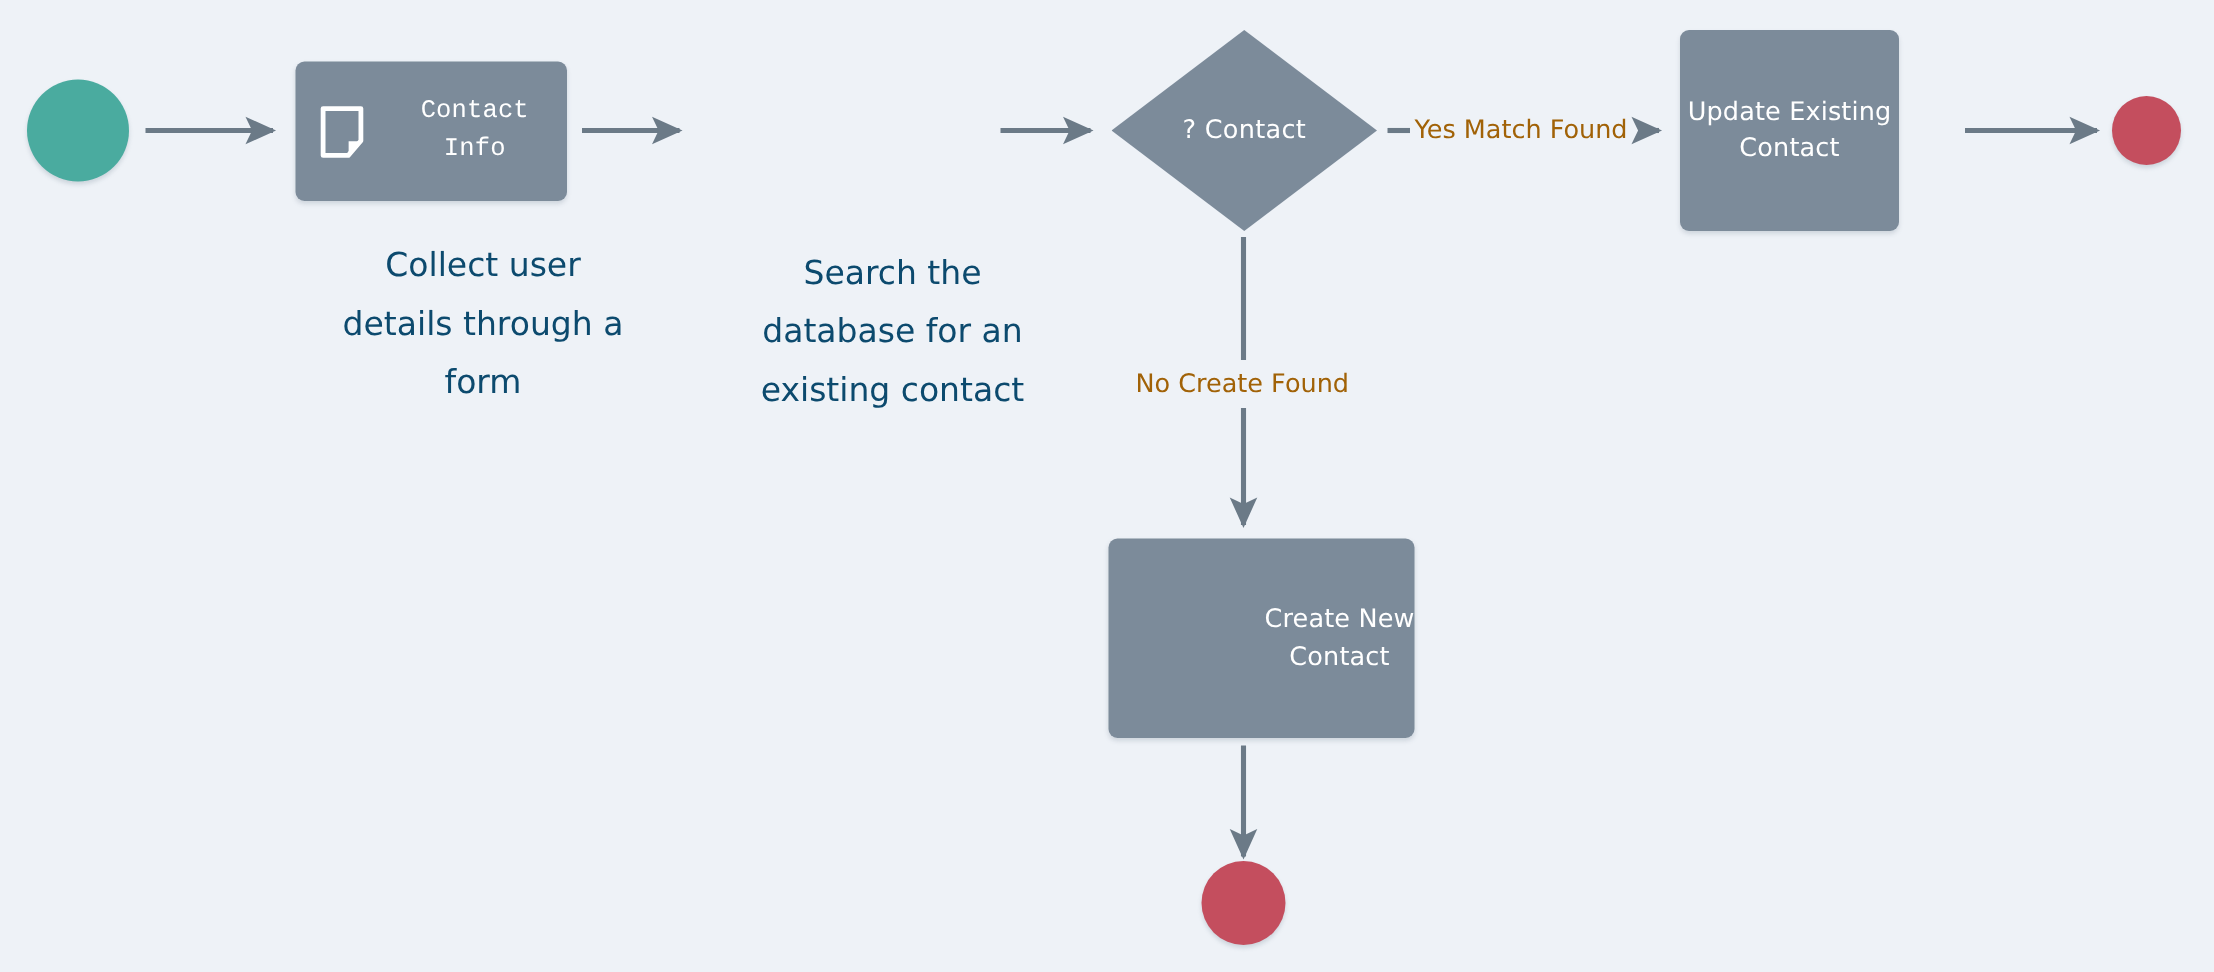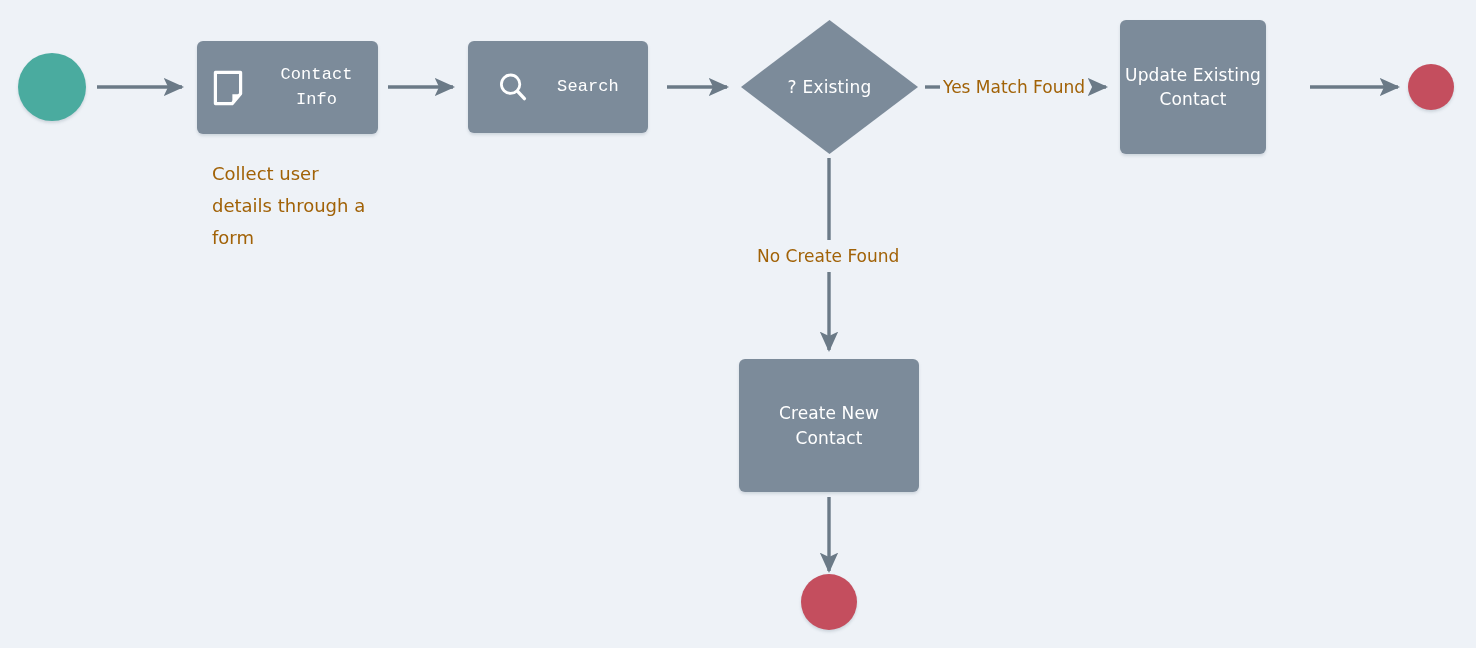--- a/index.html
+++ b/index.html
@@ -79,25 +79,26 @@
     justify-content: center;
     color: #ffffff;
     font-size: 17px;
     font-weight: 500;
     letter-spacing: 0.2px;
   }
 
   
   .caption {
     position: absolute;
-    color: #a16207;
-    font-size: 18px;
+    color: #0c4a6e;
+    font-size: 22px;
     line-height: 1.78;
     font-weight: 500;
     white-space: pre-line;
+    text-align: center;
   }
   .edge-label {
     position: absolute;
     color: #a16207;
     font-size: 17px;
     font-weight: 500;
     white-space: nowrap;
   }
 
   
@@ -160,47 +161,41 @@
         <path d="M27.2 24.2 L19.4 33.2 L19.4 24.2 Z" fill="#ffffff"></path>
       </svg>
     </span>
     <span class="box-label">Contact Info</span>
   </div>
 
   <div class="caption" style="left:212px; top:158px; width:220px;">Collect user
 details through a
 form</div>
 
-  <div class="node box box-with-icon" style="left:468px; top:41px; width:180px; height:92px;">
-    <span class="icon">
-      <svg width="32" height="32" viewBox="0 0 32 32" xmlns="http://www.w3.org/2000/svg">
-        <circle cx="13.6" cy="13.2" r="9.2" fill="none" stroke="#ffffff" stroke-width="2.8"></circle>
-        <line x1="20.4" y1="20.2" x2="27.4" y2="27.6" stroke="#ffffff" stroke-width="3.4" stroke-linecap="round"></line>
-      </svg>
-    </span>
-    <span class="box-label">Search</span>
-  </div>
-
+
+  <div class="caption" style="left:485px; top:163px; width:220px;">Search the
+database for an
+existing contact</div>
 
   <div class="diamond-wrap" style="left:741px; top:20px; width:177px; height:134px;">
     <div class="diamond-shape"></div>
-    <div class="diamond-text">? Existing</div>
+    <div class="diamond-text">? Contact</div>
   </div>
 
   <div class="edge-label" style="left:943px; top:77px;">Yes Match Found</div>
 
   <div class="edge-label" style="left:757px; top:246px;">No Create Found</div>
 
   <div class="node box" style="left:1120px; top:20px; width:146px; height:134px;">
     <span class="box-label">Update Existing
 Contact</span>
   </div>
 
   <div class="node circle circle-end" style="left:1408px; top:64px; width:46px; height:46px;"></div>
 
-  <div class="node box" style="left:739px; top:359px; width:180px; height:133px;">
+  <div class="node box" style="left:739px; top:359px; width:204px; height:133px;justify-content:flex-end;">
     <span class="box-label">Create New
 Contact</span>
   </div>
 
   <div class="node circle circle-end" style="left:801px; top:574px; width:56px; height:56px;"></div>
 
 </div>
 
 </body></html>

